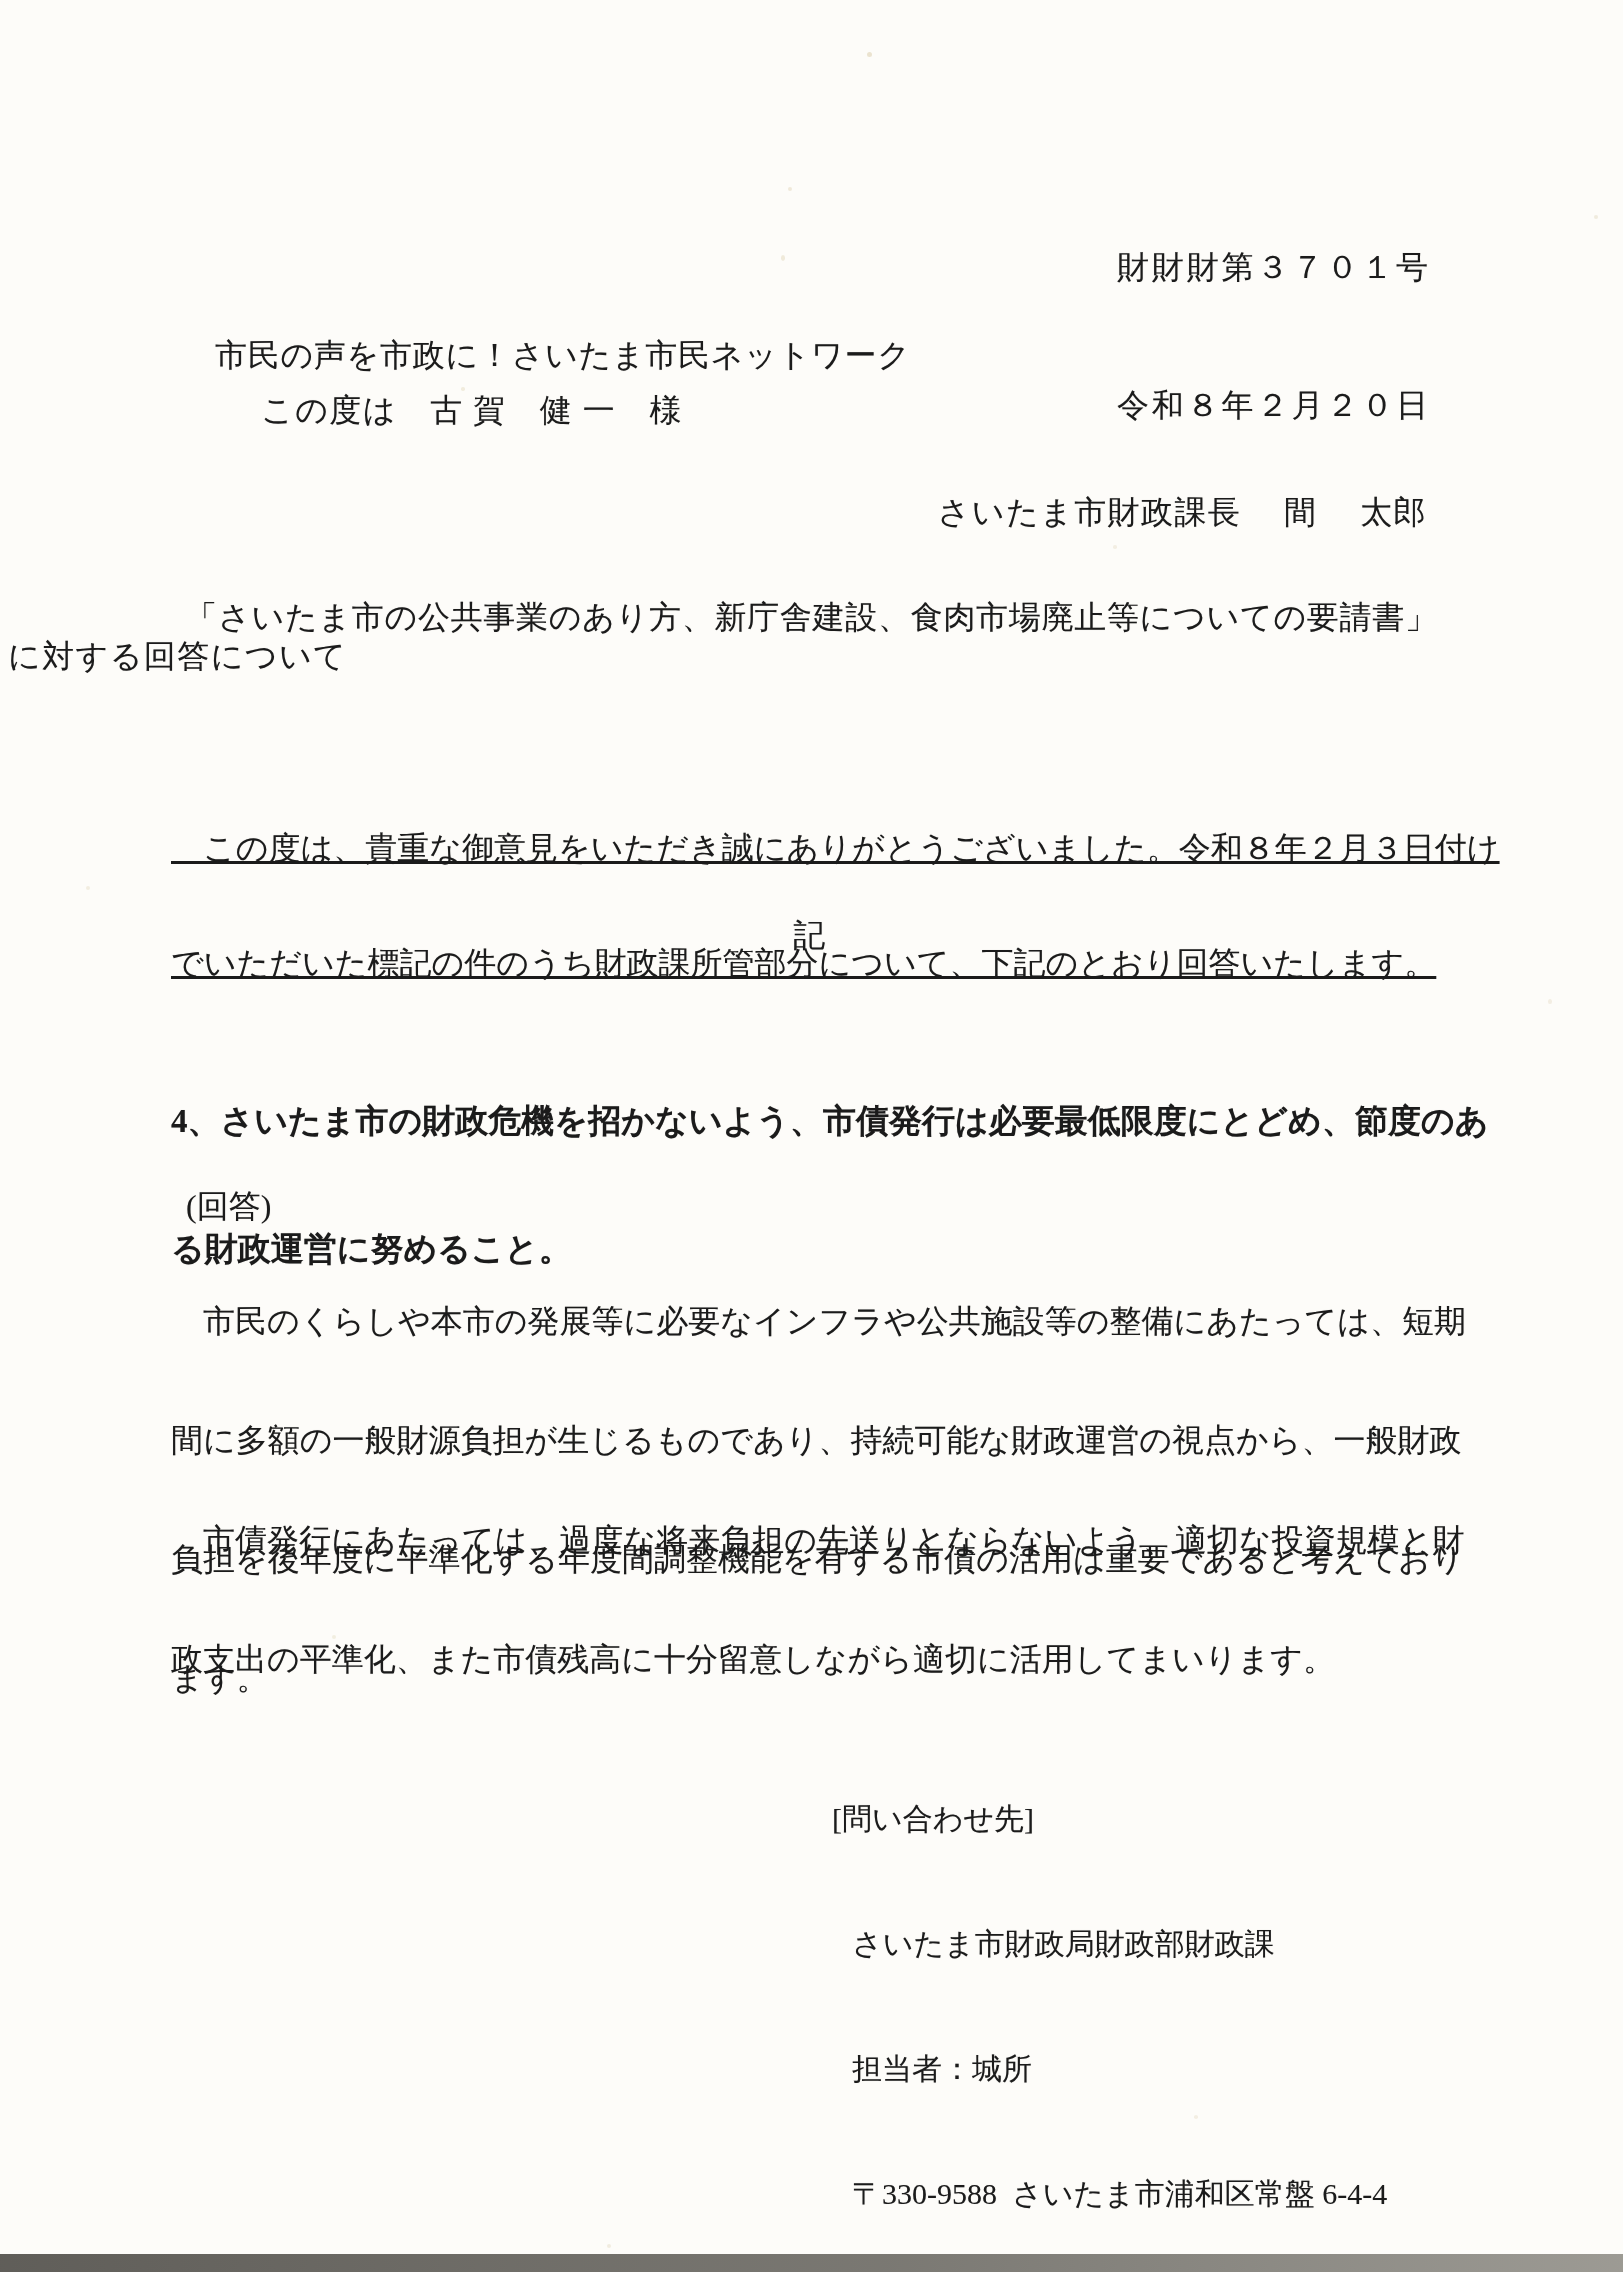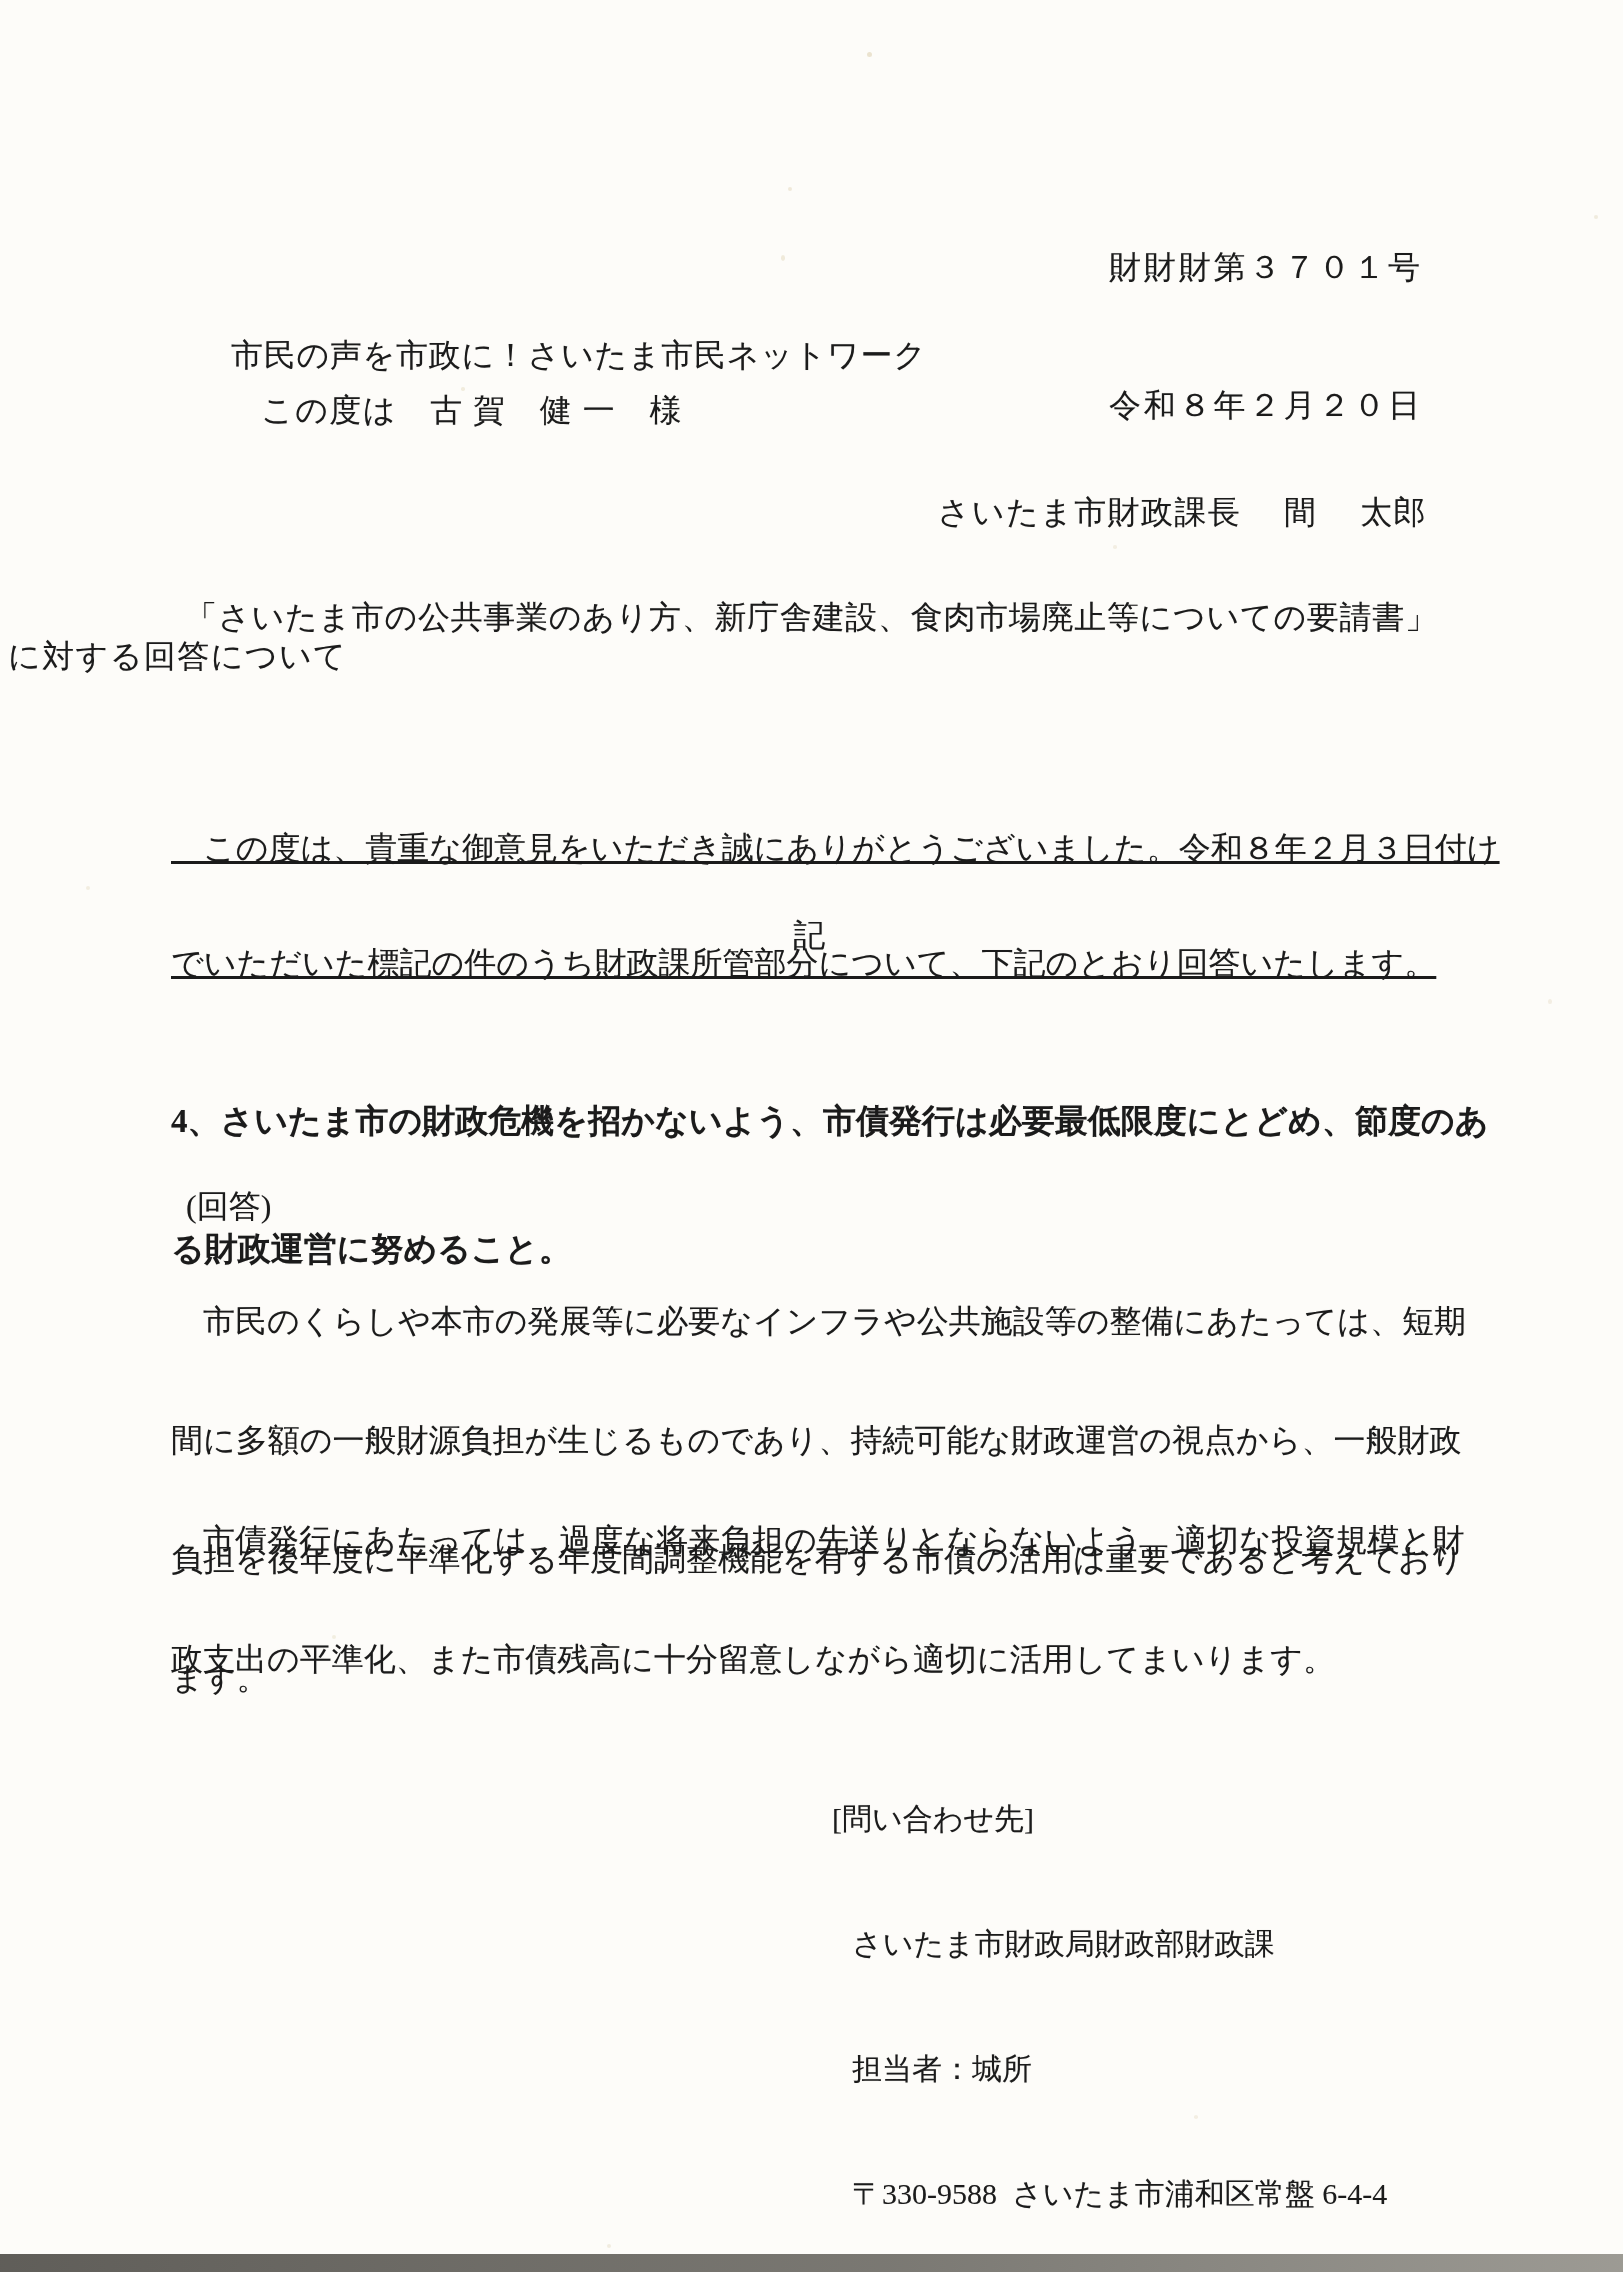--- a/index.html
+++ b/index.html
@@ -16,28 +16,28 @@
     overflow: hidden;
     font-family: "Liberation Serif", "DejaVu Serif", serif;
     color: #1b1b1b;
     text-shadow: 0 0 0.7px rgba(20,20,20,0.30);
   }
   .abs { position: absolute; white-space: pre; }
   .fs  { font-size: 32px; line-height: 1; }
 
   .hdr-block {
     top: 172px;
-    right: 200px;
+    right: 192px;
     text-align: right;
     font-size: 32px;
     letter-spacing: 2.9px;
   }
   .hdr-block .hdr-line + .hdr-line { margin-top: 20px; }
 
-  .recipient-org   { top: 339px;  left: 231px; letter-spacing: 0.7px; }
+  .recipient-org   { top: 339px;  left: 215px; letter-spacing: 0.7px; }
   .recipient-person{ top: 394px;  left: 261px; letter-spacing: 1.4px; }
   .sender-line     { top: 496px;  right: 196px; letter-spacing: 1.4px; }
 
   .subject-1 { top: 601px; left: 0; right: 0; text-align: center; letter-spacing: 0.7px; }
   .subject-2 { top: 640px; left: 0; right: 0; text-align: left; letter-spacing: 1.4px; padding-left: 8px; }
 
   .greeting { top: 768px; left: 171px; }
   .greeting .bline { height: 51px; text-decoration: underline; }
 
   .ki-marker { top: 919px; left: 0; right: 0; text-align: center; letter-spacing: 4.3px; }

